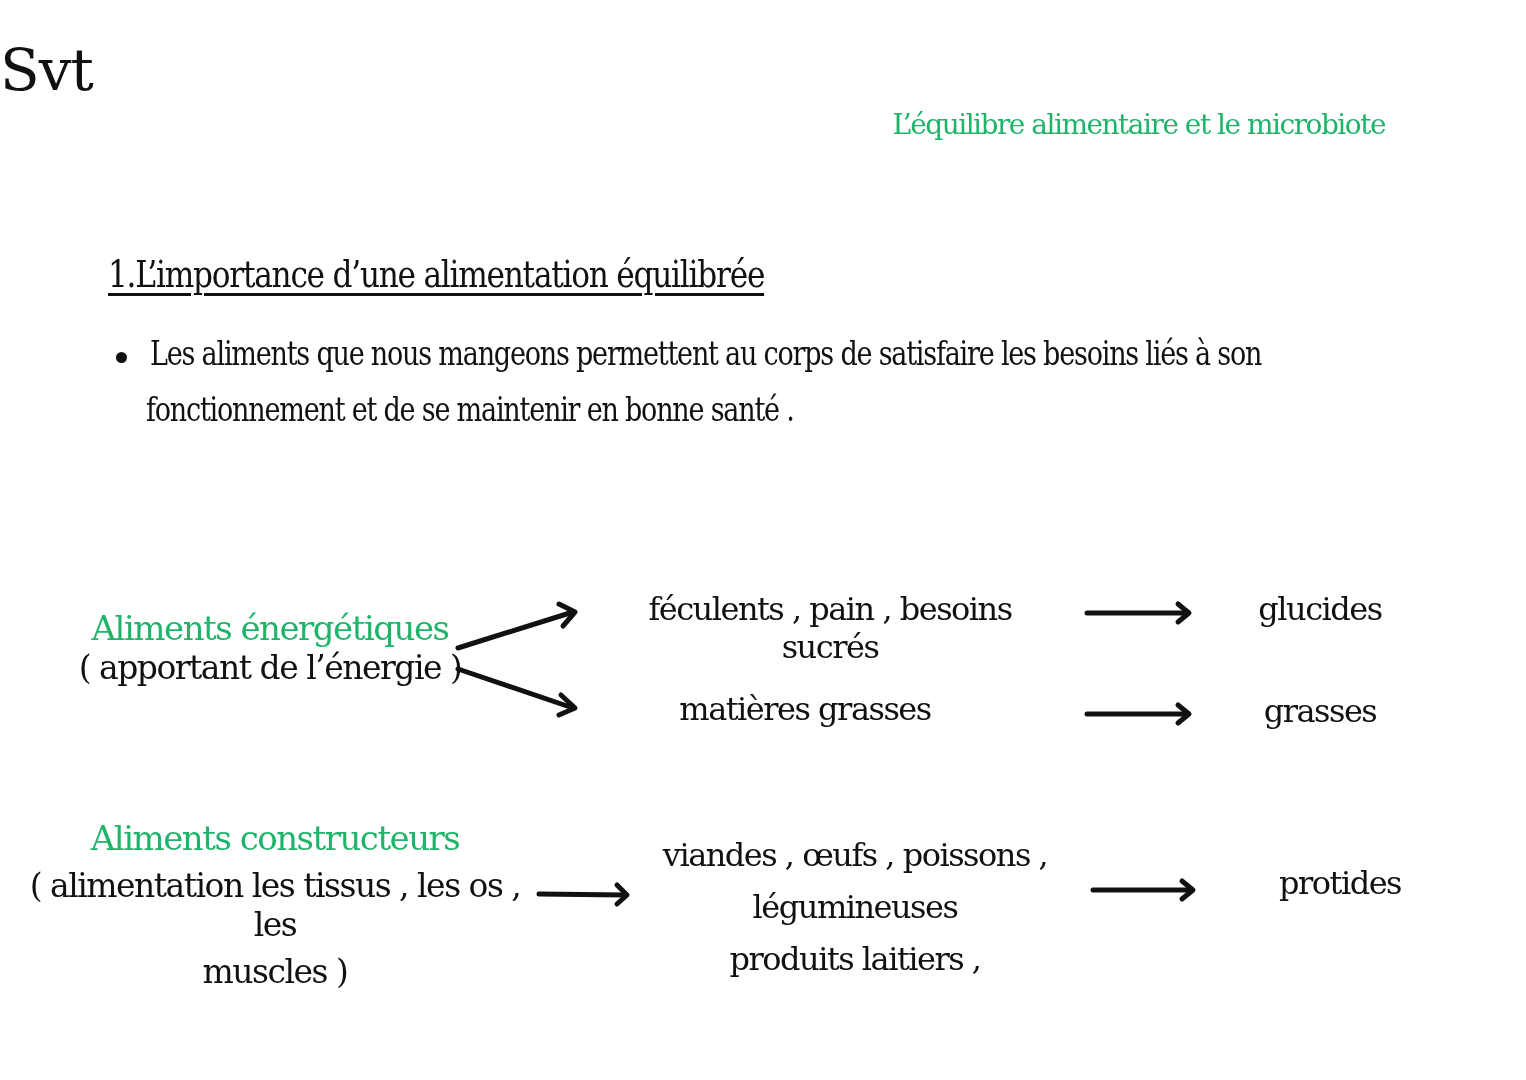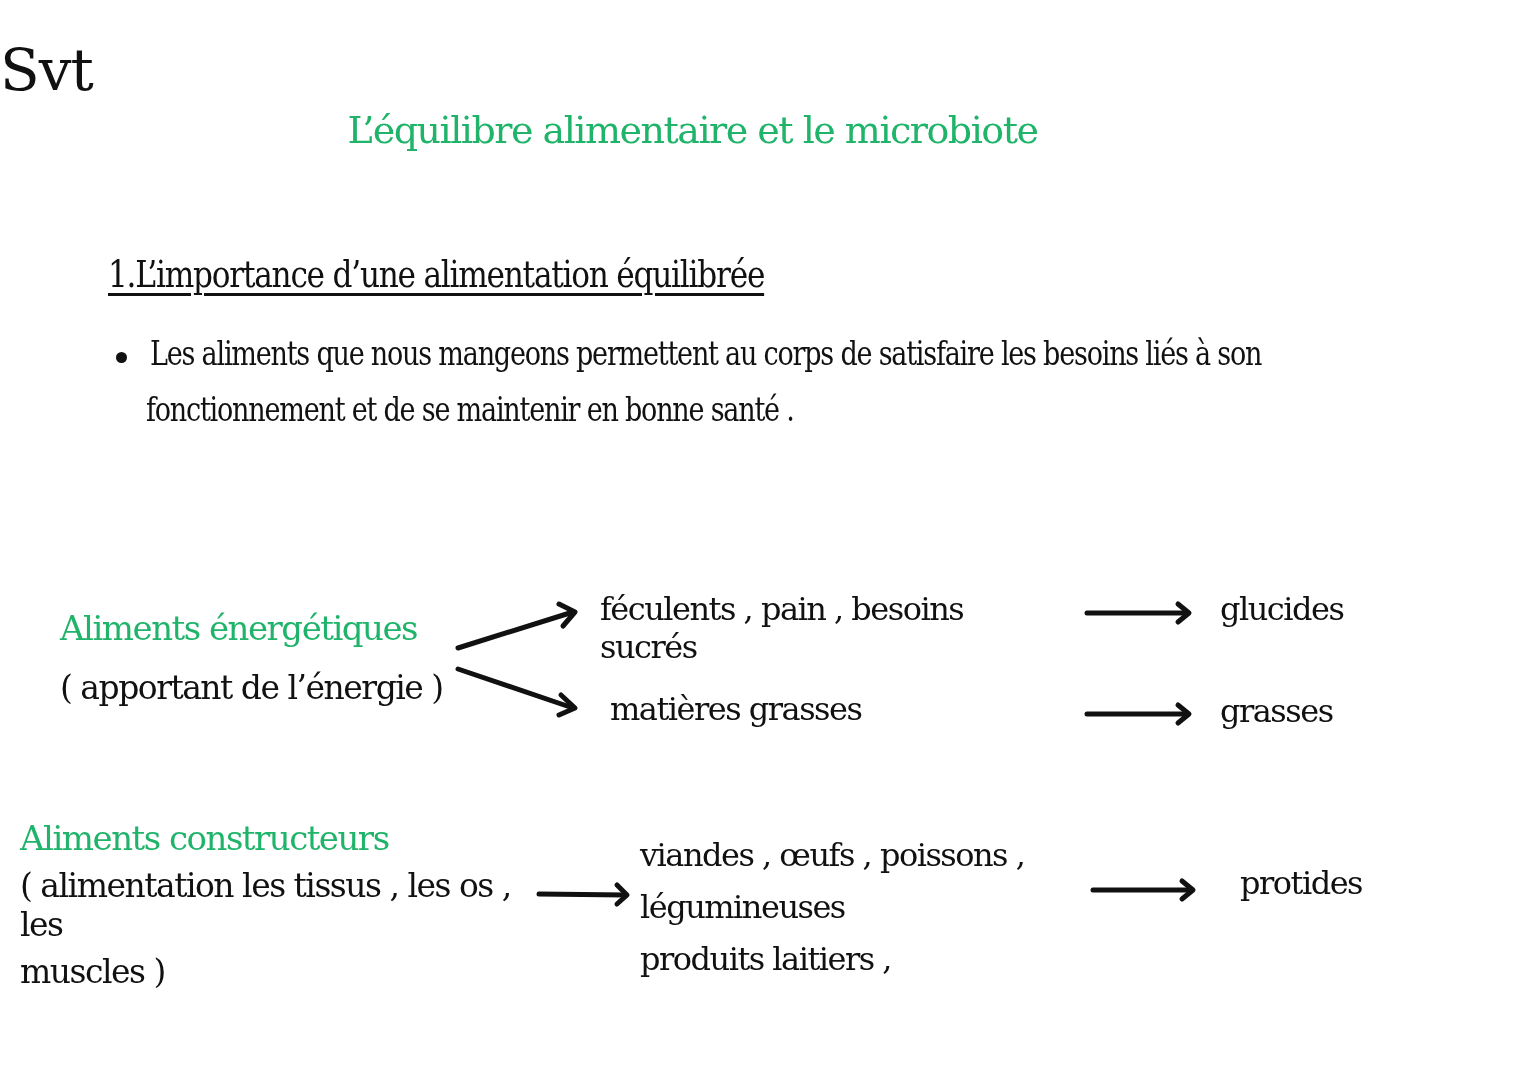--- a/index.html
+++ b/index.html
@@ -8,28 +8,28 @@
       font-family: "DejaVu Serif", serif; color: #111;
     }
     .abs { position: absolute; }
     .hand {
       font-family: "DejaVu Serif", serif;
       letter-spacing: -1.5px;
       transform: scaleX(0.82);
       transform-origin: left top;
       white-space: nowrap;
     }
-    .center { text-align: left; }
+    .center { text-align: center; }
     #title {
       left: 0; width: 1526px; top: 36px; 
       font-size: 58px; font-weight: 400; color: #111; letter-spacing: -1px;
     }
     #subtitle {
-      left: 0; width: 1385px; top: 108px; text-align: center;
-      font-size: 38px; letter-spacing: -1.5px;
+      left: 0; width: 1385px; top: 108px; text-align: right;
+      font-size: 28px; letter-spacing: -1.5px;
     }
     #section-heading {
       left: 108px; top: 252px; font-size: 38px; text-decoration: underline;
       text-decoration-thickness: 3px; text-underline-offset: 6px;
     }
     #bullet-dot {
       left: 116px; top: 352px; width: 11px; height: 11px; border-radius: 50%; background: #111;
     }
     .bullet-line { font-size: 33px; }
     #bullet-line-1 { left: 150px; top: 334px; }
@@ -47,21 +47,21 @@
 <div id="subtitle" class="abs green">L’équilibre alimentaire et le microbiote</div>
 
 <div id="section-heading" class="abs hand">1.L’importance d’une alimentation équilibrée</div>
 
 <div id="bullet-dot" class="abs"></div>
 <div id="bullet-line-1" class="abs hand bullet-line">Les aliments que nous mangeons permettent au corps de satisfaire les besoins liés  à son</div>
 <div id="bullet-line-2" class="abs hand bullet-line">fonctionnement et de se maintenir en bonne santé .</div>
 
 <div class="abs center" style="left:60px; width:420px; top:608px;">
   <div class="green cat-title" style="letter-spacing:-1.5px;">Aliments énergétiques</div>
-  <div class="cat-desc" style="margin-top:20px; letter-spacing:-1.5px;">( apportant de l’énergie )</div>
+  <div class="cat-desc" style="margin-top:0; letter-spacing:-1.5px;">( apportant de l’énergie )</div>
 </div>
 
 <svg class="arrow" style="left:455px; top:600px;" width="130" height="60">
   <line x1="3" y1="48" x2="118" y2="12" stroke="#111" stroke-width="5" stroke-linecap="round"></line>
   <polyline points="104,4 120,12 108,26" fill="none" stroke="#111" stroke-width="5" stroke-linecap="round" stroke-linejoin="round"></polyline>
 </svg>
 <svg class="arrow" style="left:455px; top:665px;" width="130" height="60">
   <line x1="3" y1="4" x2="118" y2="43" stroke="#111" stroke-width="5" stroke-linecap="round"></line>
   <polyline points="106,30 120,43 104,50" fill="none" stroke="#111" stroke-width="5" stroke-linecap="round" stroke-linejoin="round"></polyline>
 </svg>

